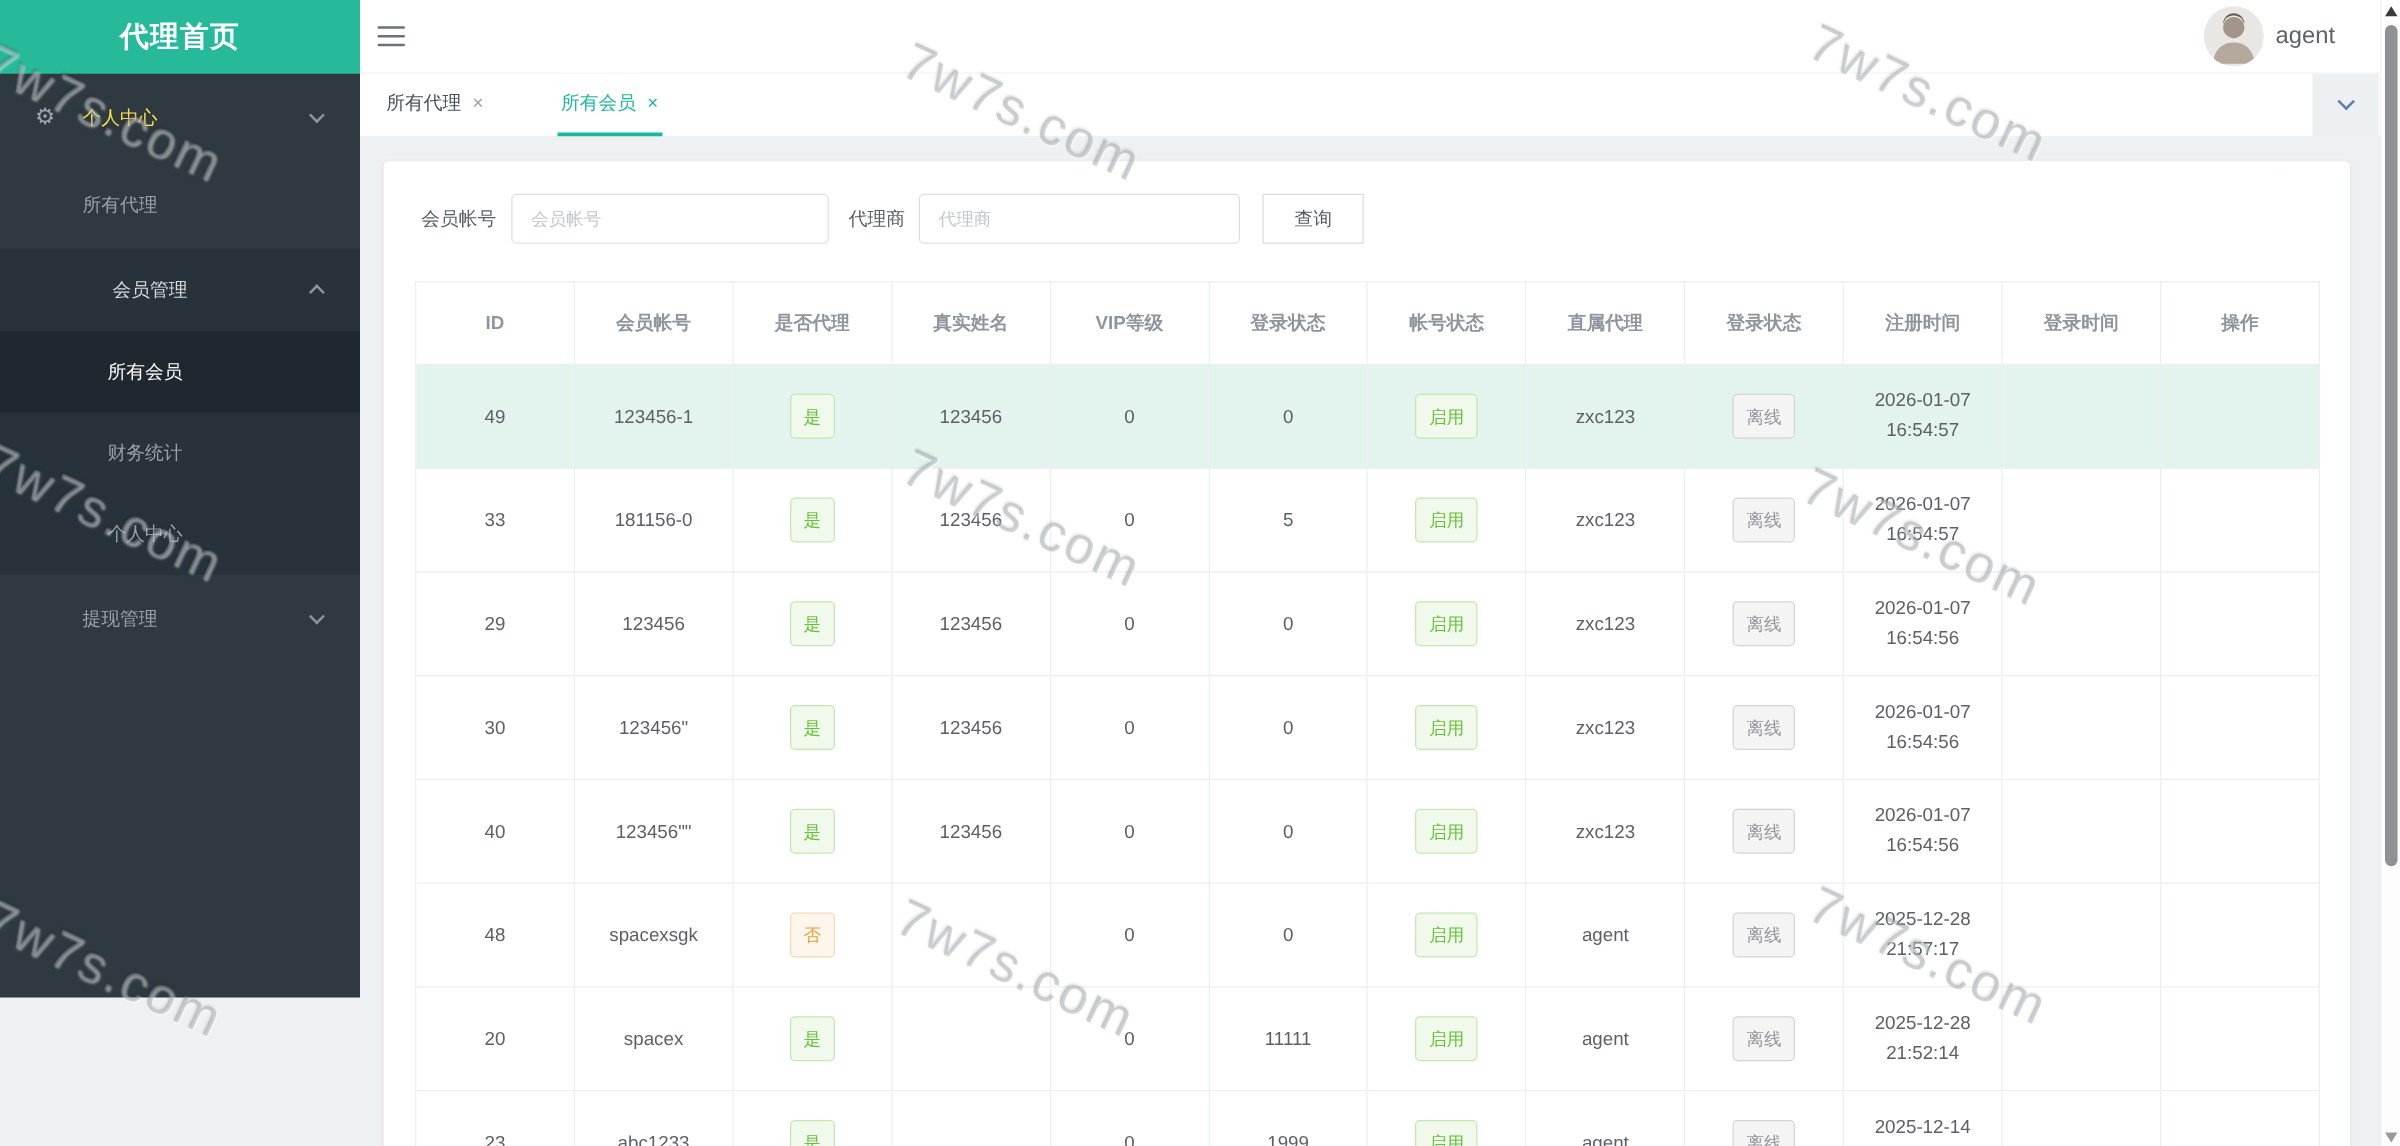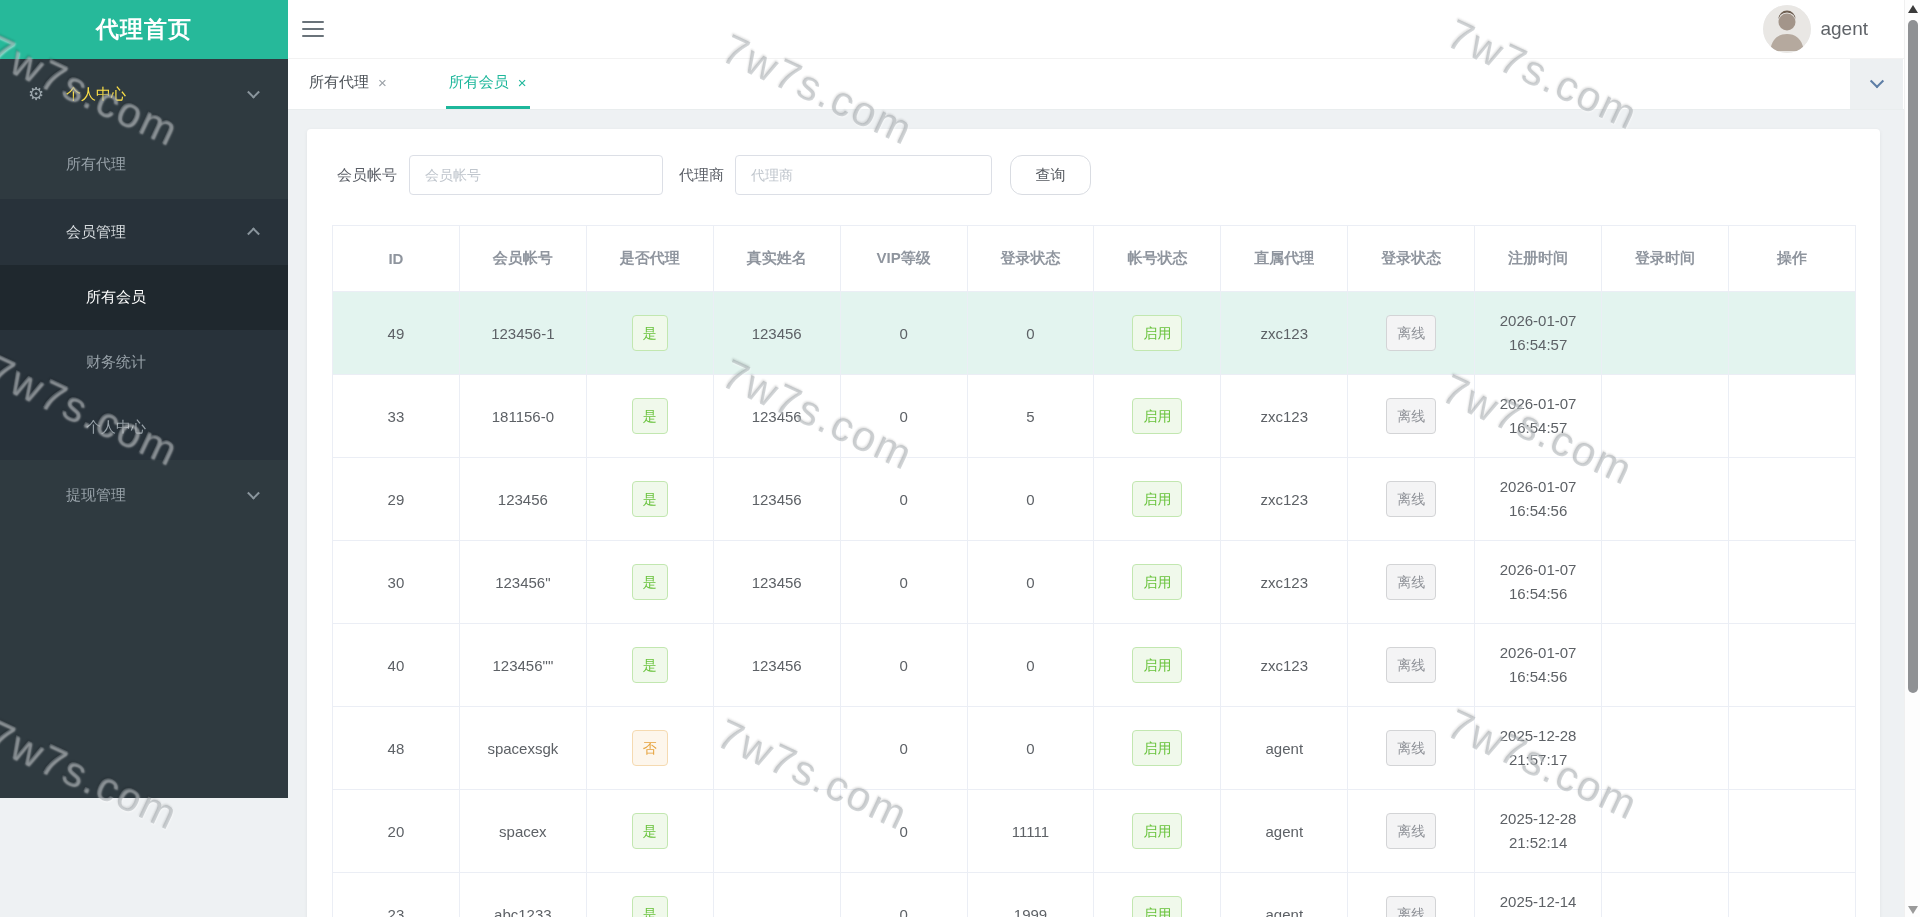--- a/index.html
+++ b/index.html
@@ -9,21 +9,21 @@
   
   .sidebar { position: fixed; left: 0; top: 0; width: 288px; height: 798px; background: #2f3a40; z-index: 2; }
   .logo { height: 59px; line-height: 59px; text-align: center; background: #26b99a;
     color: #fff; font-size: 23px; font-weight: bold; letter-spacing: 1px; }
   .menu-item { height: 70px; display: flex; align-items: center; position: relative; cursor: pointer; font-size: 15px; }
   .menu-item .label { margin-left: 66px; }
   .menu-item.child .label { margin-left: 86px; }
   .menu-item .mi-icon { position: absolute; left: 28px; top: 50%; transform: translateY(-50%); font-size: 18px; color: #9aa5ab; }
   .menu-group { background: #28323a; }
   .menu-group .menu-item { height: 65px; }
-  .menu-group .menu-item.parent { height: 66px; }
+  .menu-group .menu-item.parent { height: 66px; padding-left: 24px; }
   .dim   { color: #97a1a8; }
   .mid   { color: #fde047; }
   .bright{ color: #d6dbde; }
   .menu-item.active { background: #1f282e; color: #ffffff; }
   .chev { position: absolute; right: 30px; top: 50%; width: 9px; height: 9px;
     border-right: 2px solid #8a959c; border-bottom: 2px solid #8a959c; }
   .chev.down { transform: translateY(-70%) rotate(45deg); }
   .chev.up   { transform: translateY(-30%) rotate(-135deg); }
 
   
@@ -55,21 +55,21 @@
   .filter { display: flex; align-items: center; }
   .filter label { font-size: 15px; color: #5a5e66; }
   .lbl1 { margin-left: 5px; }
   .filter input { height: 40px; border: 1px solid #dcdfe6; border-radius: 4px; padding: 0 15px;
     font-size: 14px; color: #444; outline: none; font-family: inherit; }
   .filter input::placeholder { color: #c0c6cd; }
   .inp-account { width: 254px; margin-left: 12px; }
   .lbl2 { margin-left: 16px; }
   .inp-agent { width: 257px; margin-left: 11px; }
   .btn-search { margin-left: 18px; width: 81px; height: 40px; background: #fff; border: 1px solid #d9dce2;
-    border-radius: 12px; font-size: 15px; color: #55595f; cursor: pointer; font-family: inherit; }
+    border-radius: 0; font-size: 15px; color: #55595f; cursor: pointer; font-family: inherit; }
 
   
   .tbl-wrap { margin-top: 30px; }
   table { width: 100%; border-collapse: collapse; table-layout: fixed; }
   th, td { border: 1px solid #ebeef5; text-align: center; }
   th { height: 66px; font-size: 15px; font-weight: bold; color: #8f959e; background: #fff; }
   td { height: 83px; font-size: 15px; color: #5d6166; background: #fff; }
   tr.hl td { background: #e3f4ef; }
   .dt { line-height: 24px; }
   .tag { display: inline-block; padding: 10px 10px; font-size: 14px; line-height: 1;

